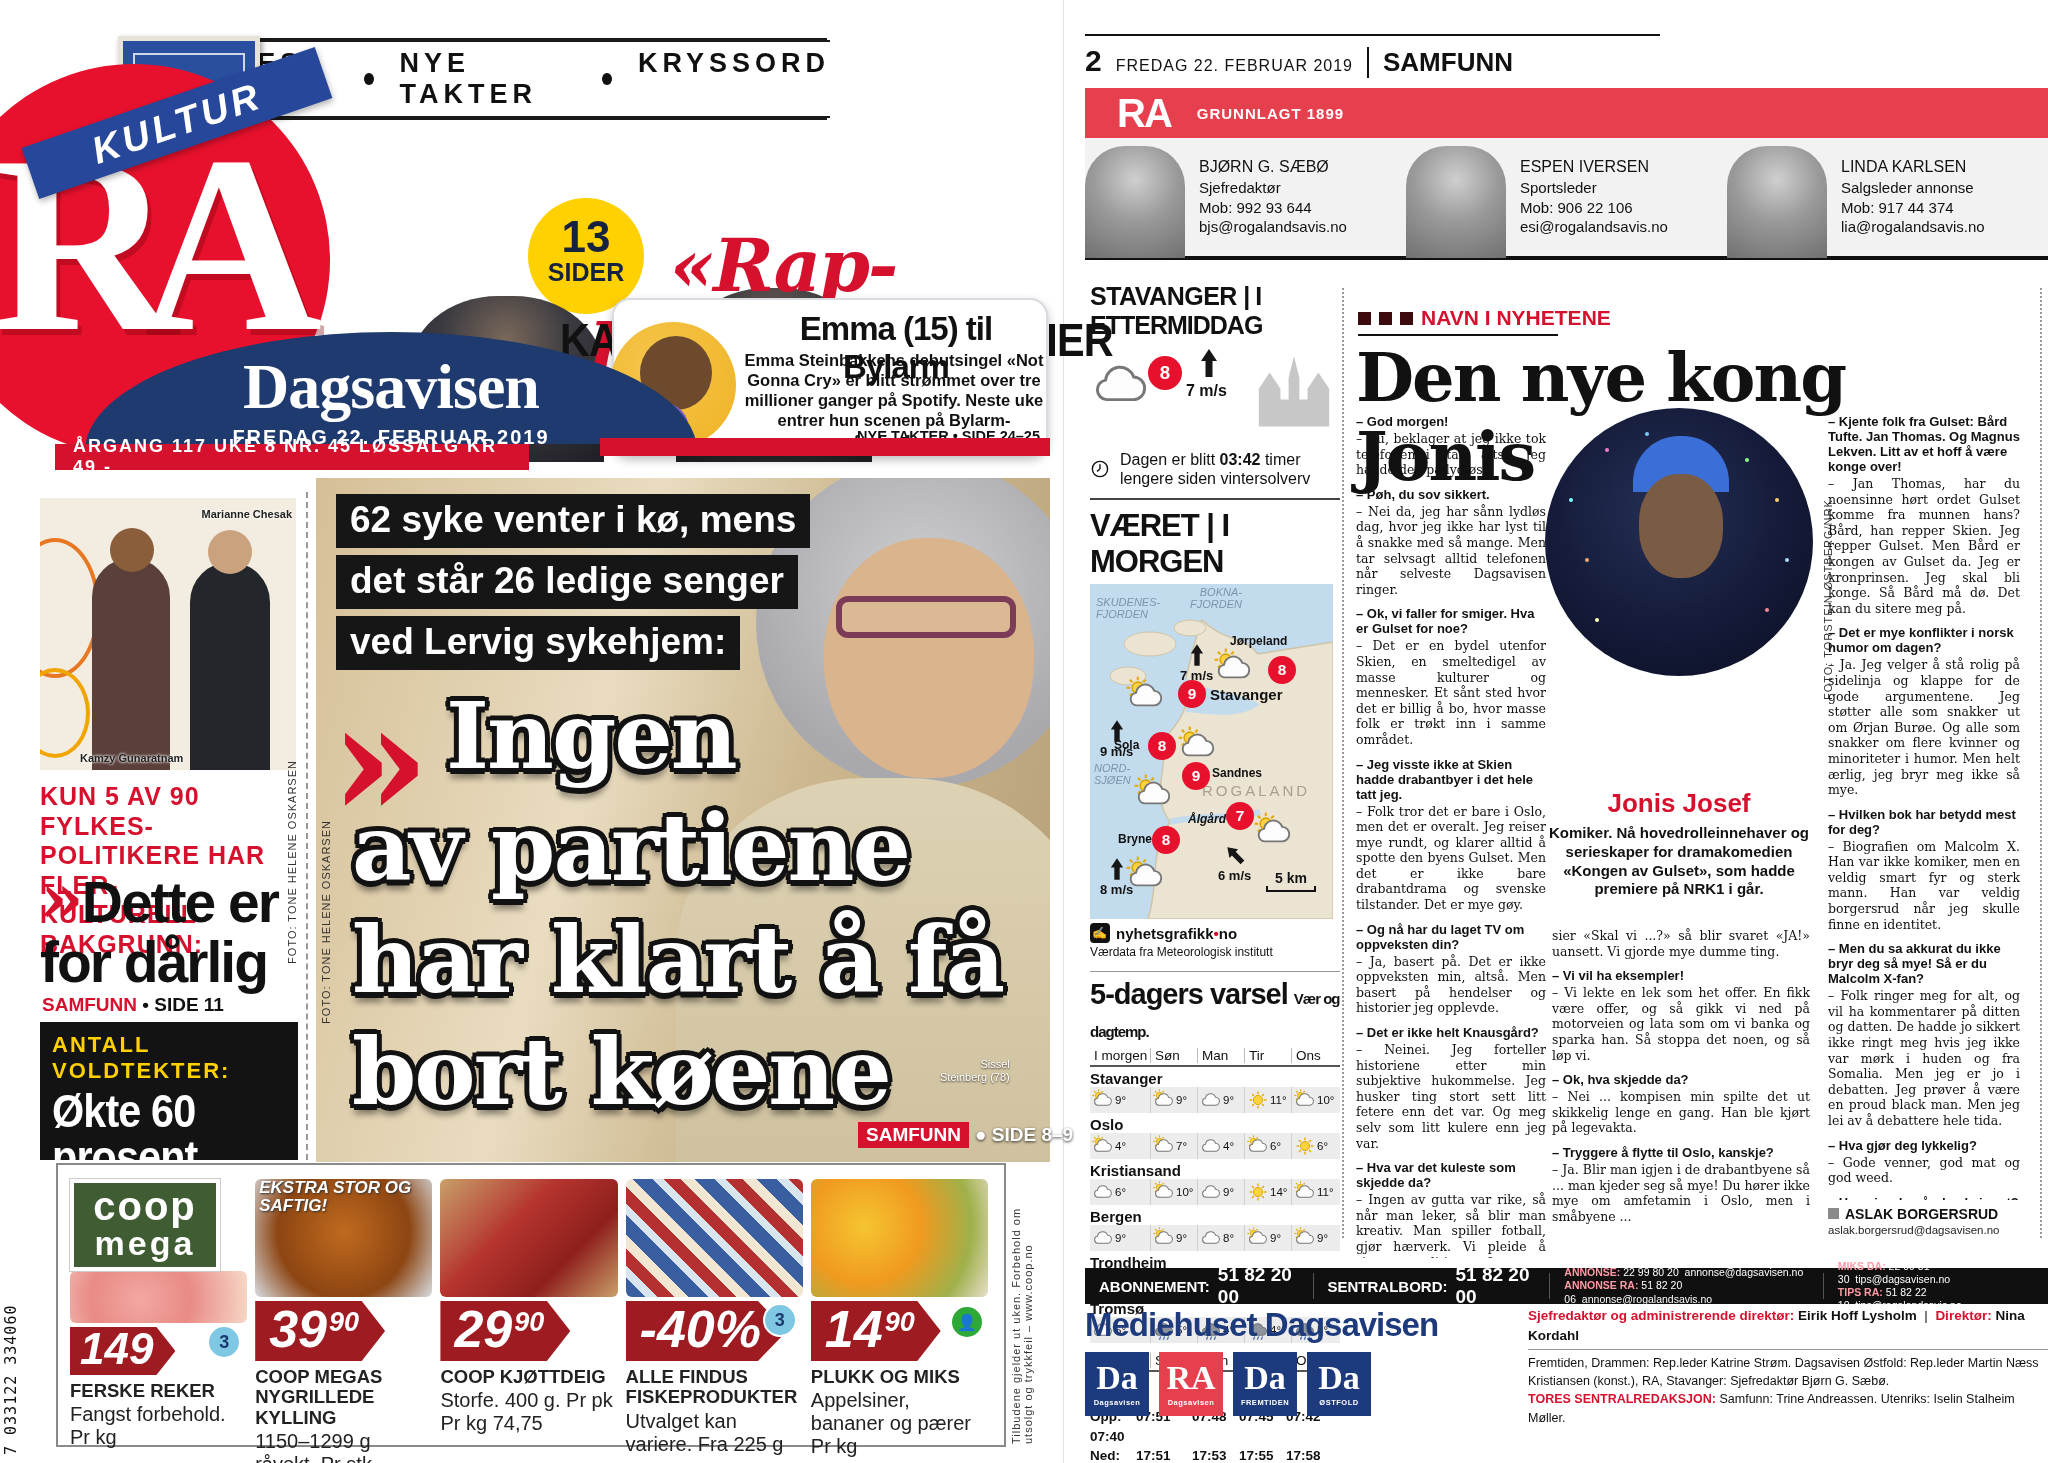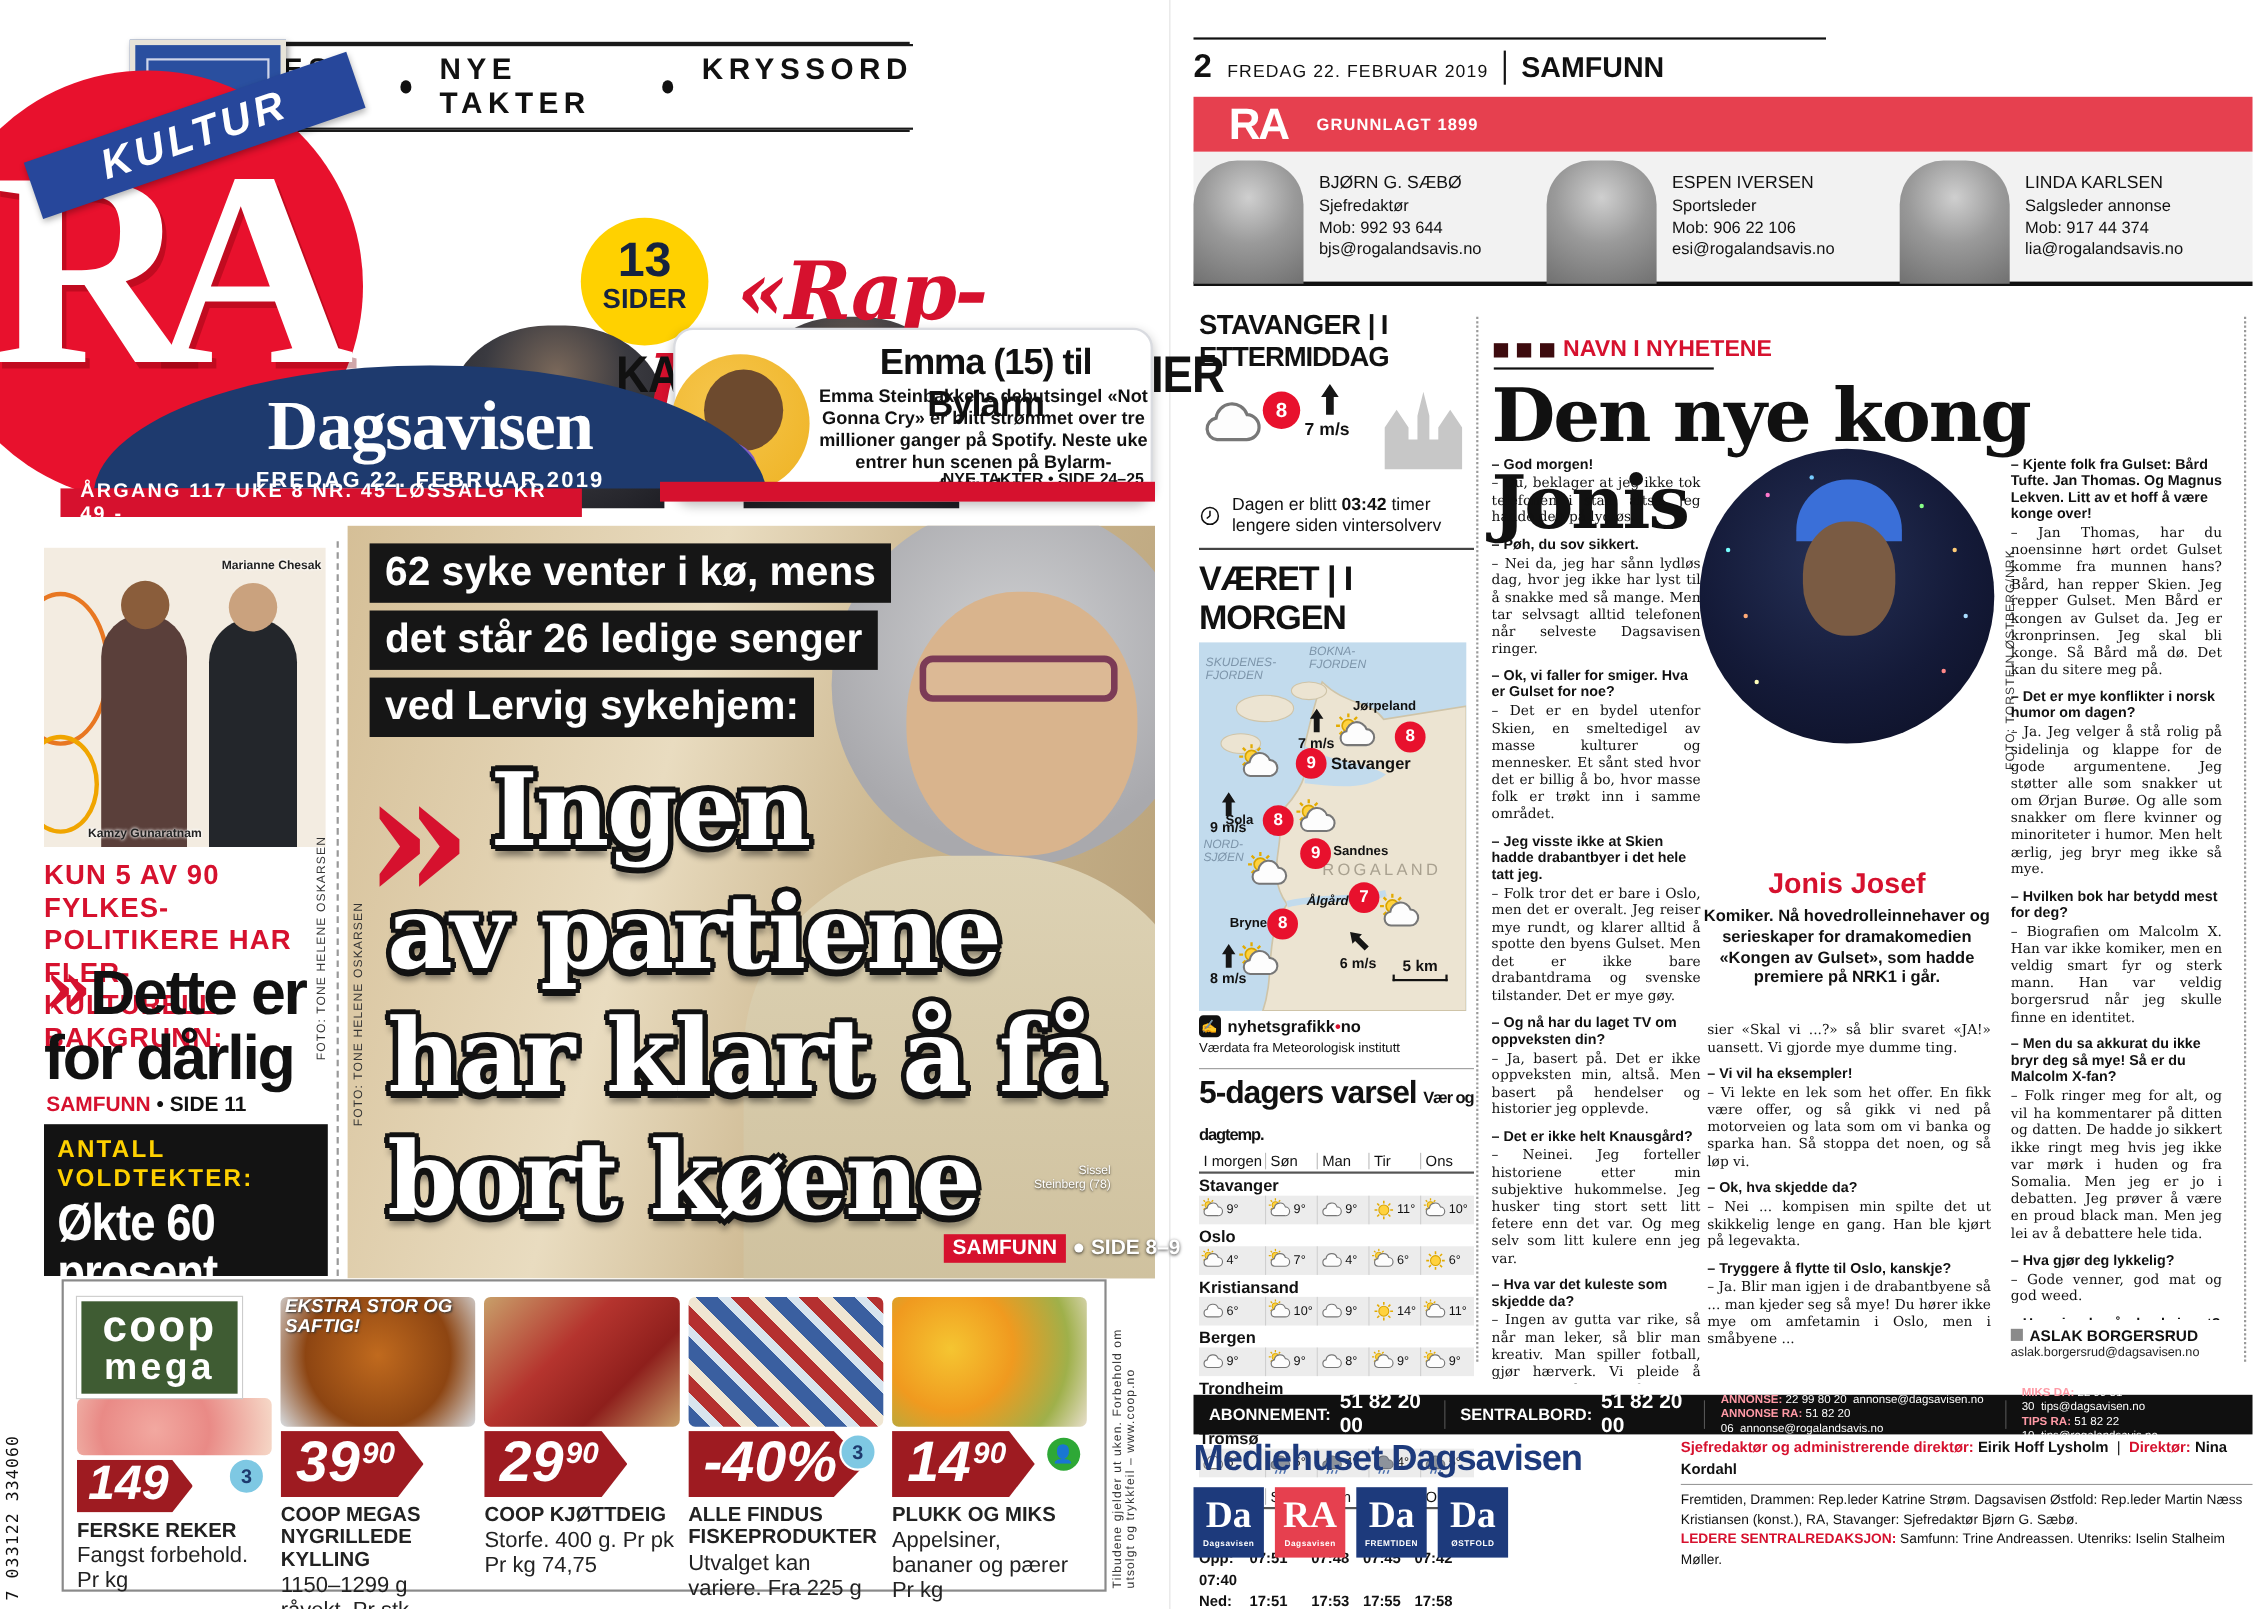--- a/index.html
+++ b/index.html
@@ -380,21 +380,21 @@
         <div class="map">
           <svg width="243" height="335" viewBox="0 0 243 335" style="position:absolute;left:0;top:0">
             <path d="M112,36 C134,58 155,52 168,70 L243,58 L243,335 L58,335 C70,300 58,268 80,238 C58,208 82,180 70,158 C92,138 102,118 96,94 C102,68 106,52 112,36 Z" fill="#ece4d2" stroke="#cfc4a8" stroke-width="1.5"></path>
             <ellipse cx="60" cy="60" rx="26" ry="12" fill="#ece4d2" stroke="#cfc4a8"></ellipse>
             <ellipse cx="100" cy="44" rx="16" ry="8" fill="#ece4d2" stroke="#cfc4a8"></ellipse>
             <ellipse cx="38" cy="92" rx="18" ry="9" fill="#ece4d2" stroke="#cfc4a8"></ellipse>
             <path d="M96,94 C120,110 150,108 170,120 C150,136 120,130 96,128 Z" fill="#c2dbed"></path>
             <path d="M80,238 C110,230 140,236 170,228" fill="none" stroke="#c2dbed" stroke-width="6"></path>
           </svg>
           <div class="sea" style="left: 6px; top: 12px;">SKUDENES-<br>FJORDEN</div>
-          <div class="sea" style="left: 100px; top: 2px;">BOKNA-<br>FJORDEN</div>
+          <div class="sea" style="left: 100px; top: 2px; text-align: right;">BOKNA-<br>FJORDEN</div>
           <div class="sea" style="left: 4px; top: 178px;">NORD-<br>SJØEN</div>
           <div class="region" style="left: 112px; top: 198px;">ROGALAND</div>
           <div style="position: absolute; left: 124px; top: 64px;"><svg width="40" height="40" viewBox="0 0 34 34" style="vertical-align:middle">
               <line x1="16.5" y1="10" x2="19.5" y2="10" stroke="#e3ab00" stroke-width="1.8"></line>
               <line x1="14.59619407771256" y1="14.596194077712559" x2="16.717514421272202" y2="16.7175144212722" stroke="#e3ab00" stroke-width="1.8"></line>
               <line x1="10" y1="16.5" x2="10" y2="19.5" stroke="#e3ab00" stroke-width="1.8"></line>
               <line x1="5.403805922287441" y1="14.59619407771256" x2="3.2824855787277993" y2="16.717514421272202" stroke="#e3ab00" stroke-width="1.8"></line>
               <line x1="3.5" y1="10" x2="0.5" y2="10.000000000000002" stroke="#e3ab00" stroke-width="1.8"></line>
               <line x1="5.40380592228744" y1="5.403805922287441" x2="3.2824855787277967" y2="3.2824855787277993" stroke="#e3ab00" stroke-width="1.8"></line>
               <line x1="9.999999999999998" y1="3.5" x2="9.999999999999998" y2="0.5" stroke="#e3ab00" stroke-width="1.8"></line>
@@ -1016,17 +1016,17 @@
           <div class="s">FREMTIDEN</div>
         </div>
         <div class="logo-sq" style="background: rgb(29, 58, 124);">
           <div class="t">Da</div>
           <div class="s">ØSTFOLD</div>
         </div>
       </div>
     <div class="abs fstaff" id="fstaff">
         <div class="mg"><b class="red">Sjefredaktør og administrerende direktør:</b> <b>Eirik Hoff Lysholm</b> &nbsp;|&nbsp; <b class="red">Direktør:</b> <b>Nina Kordahl</b></div>
         <div class="ln"><span>Fremtiden, Drammen: Rep.leder Katrine Strøm. Dagsavisen Østfold: Rep.leder Martin Næss Kristiansen (konst.), RA, Stavanger: Sjefredaktør Bjørn G. Sæbø.</span></div>
-        <div class="ln"><b class="lbl">LEDERE SENTRALREDAKSJON:</b> <span>Samfunn: Trine Andreassen. Utenriks: Iselin Stalheim Møller.</span></div>
+        <div class="ln"><b class="lbl">TORES SENTRALREDAKSJON:</b> <span>Samfunn: Trine Andreassen. Utenriks: Iselin Stalheim Møller.</span></div>
         <div class="ln"></div>
       </div>
   </div>
 </div>
 
 </body></html>

